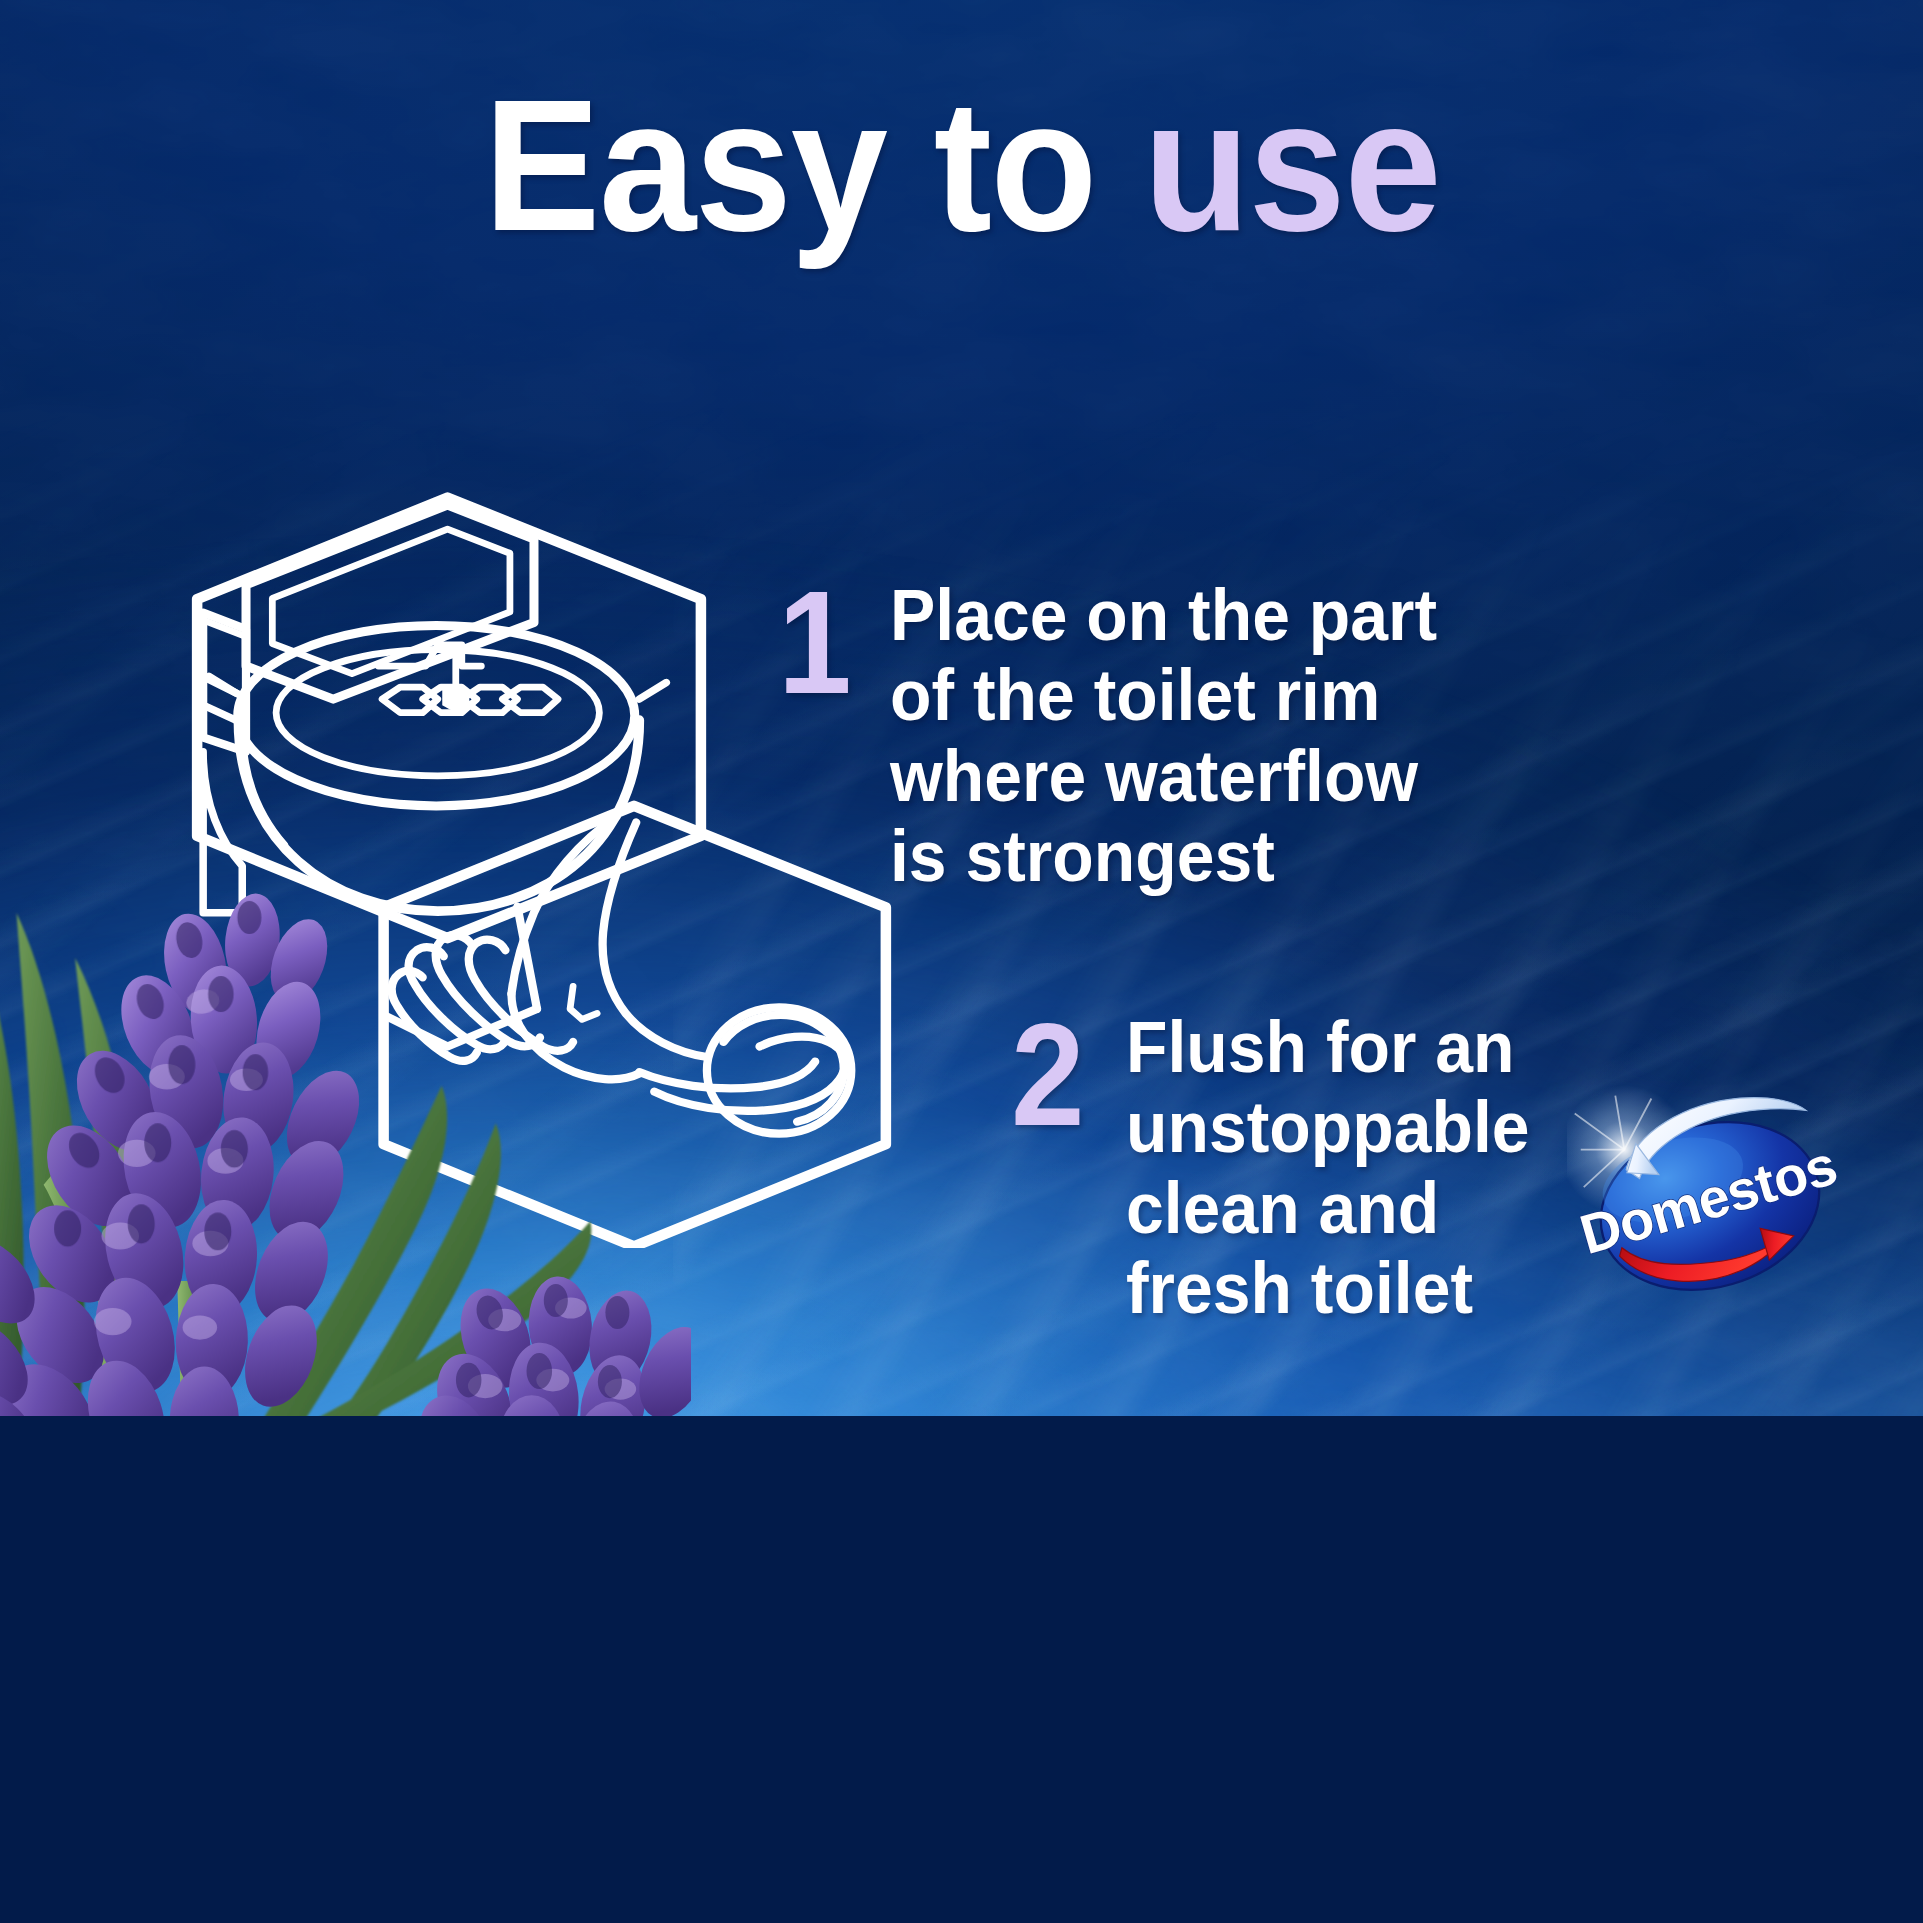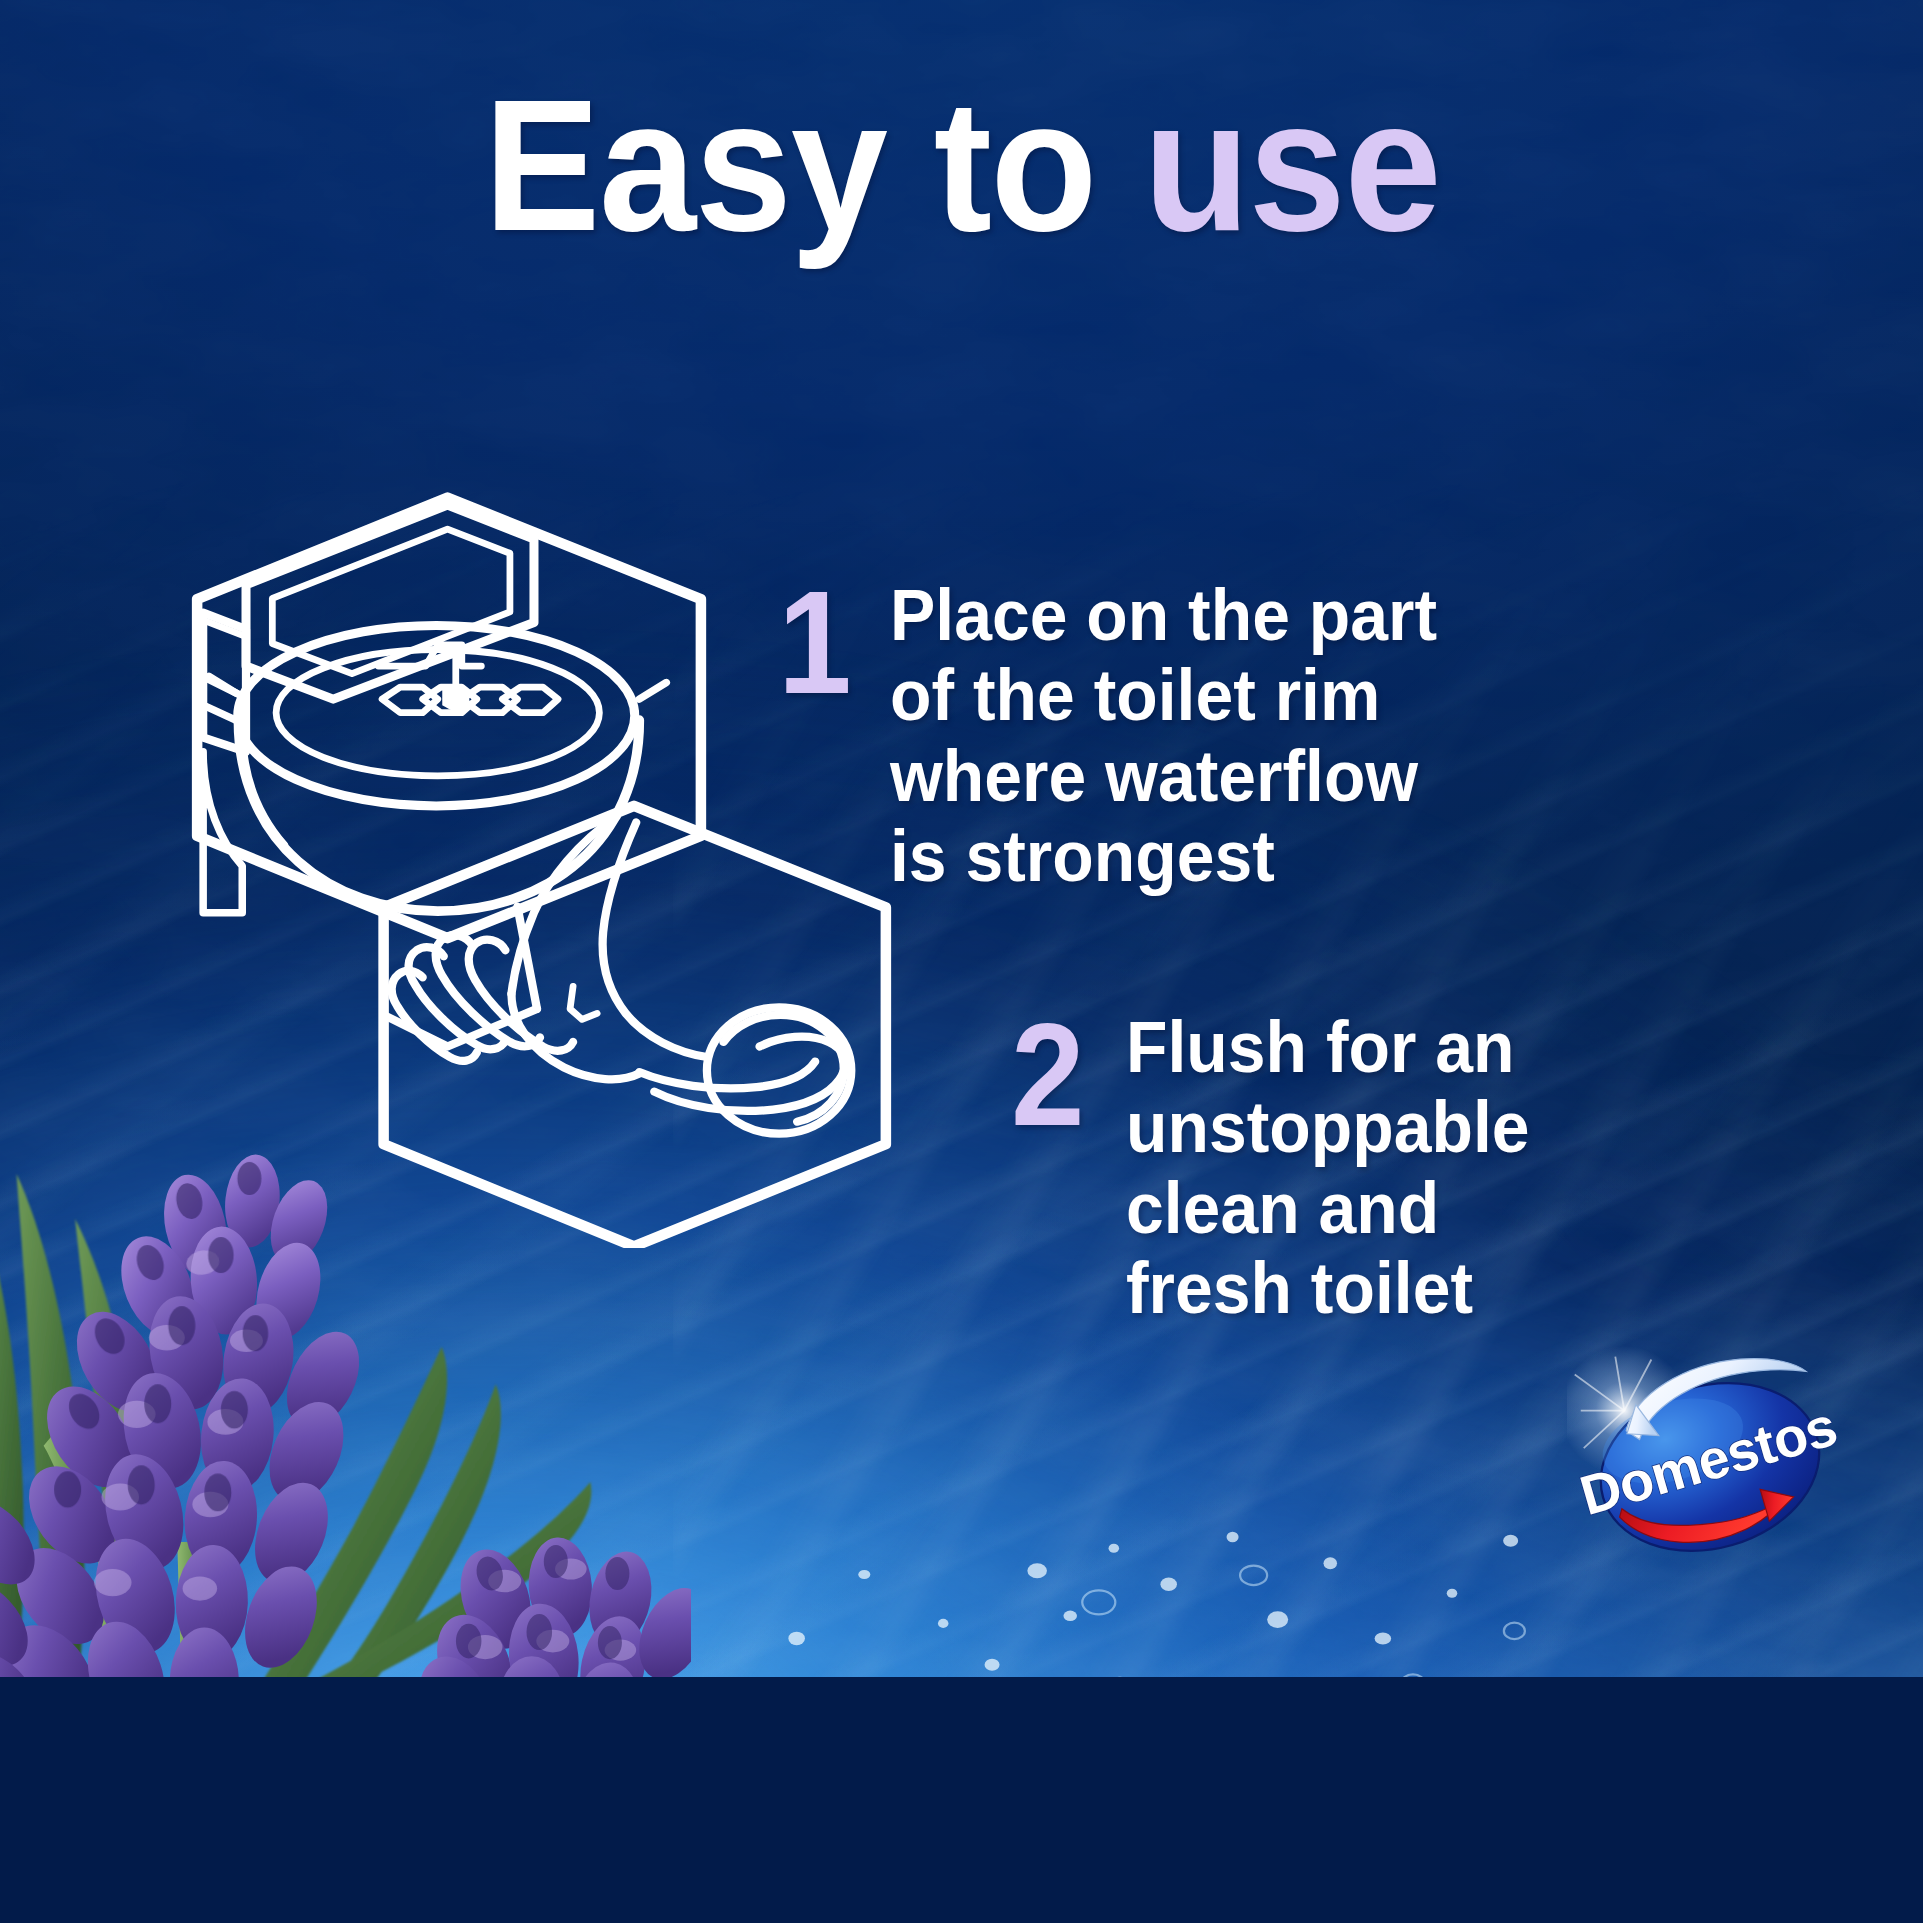--- a/index.html
+++ b/index.html
@@ -4,21 +4,21 @@
 <title>Domestos Easy to use</title>
 <style>
   html, body {
     margin: 0;
     padding: 0;
     background: #021b4a;
   }
   #stage {
     position: relative;
     width: 1924px;
-    height: 1677px;
+    height: 1416px;
     overflow: hidden;
     font-family: "Liberation Sans", "DejaVu Sans", sans-serif;
     background: #042b68;
   }
 
   
   .bg-base {
     position: absolute;
     inset: 0;
     background:

